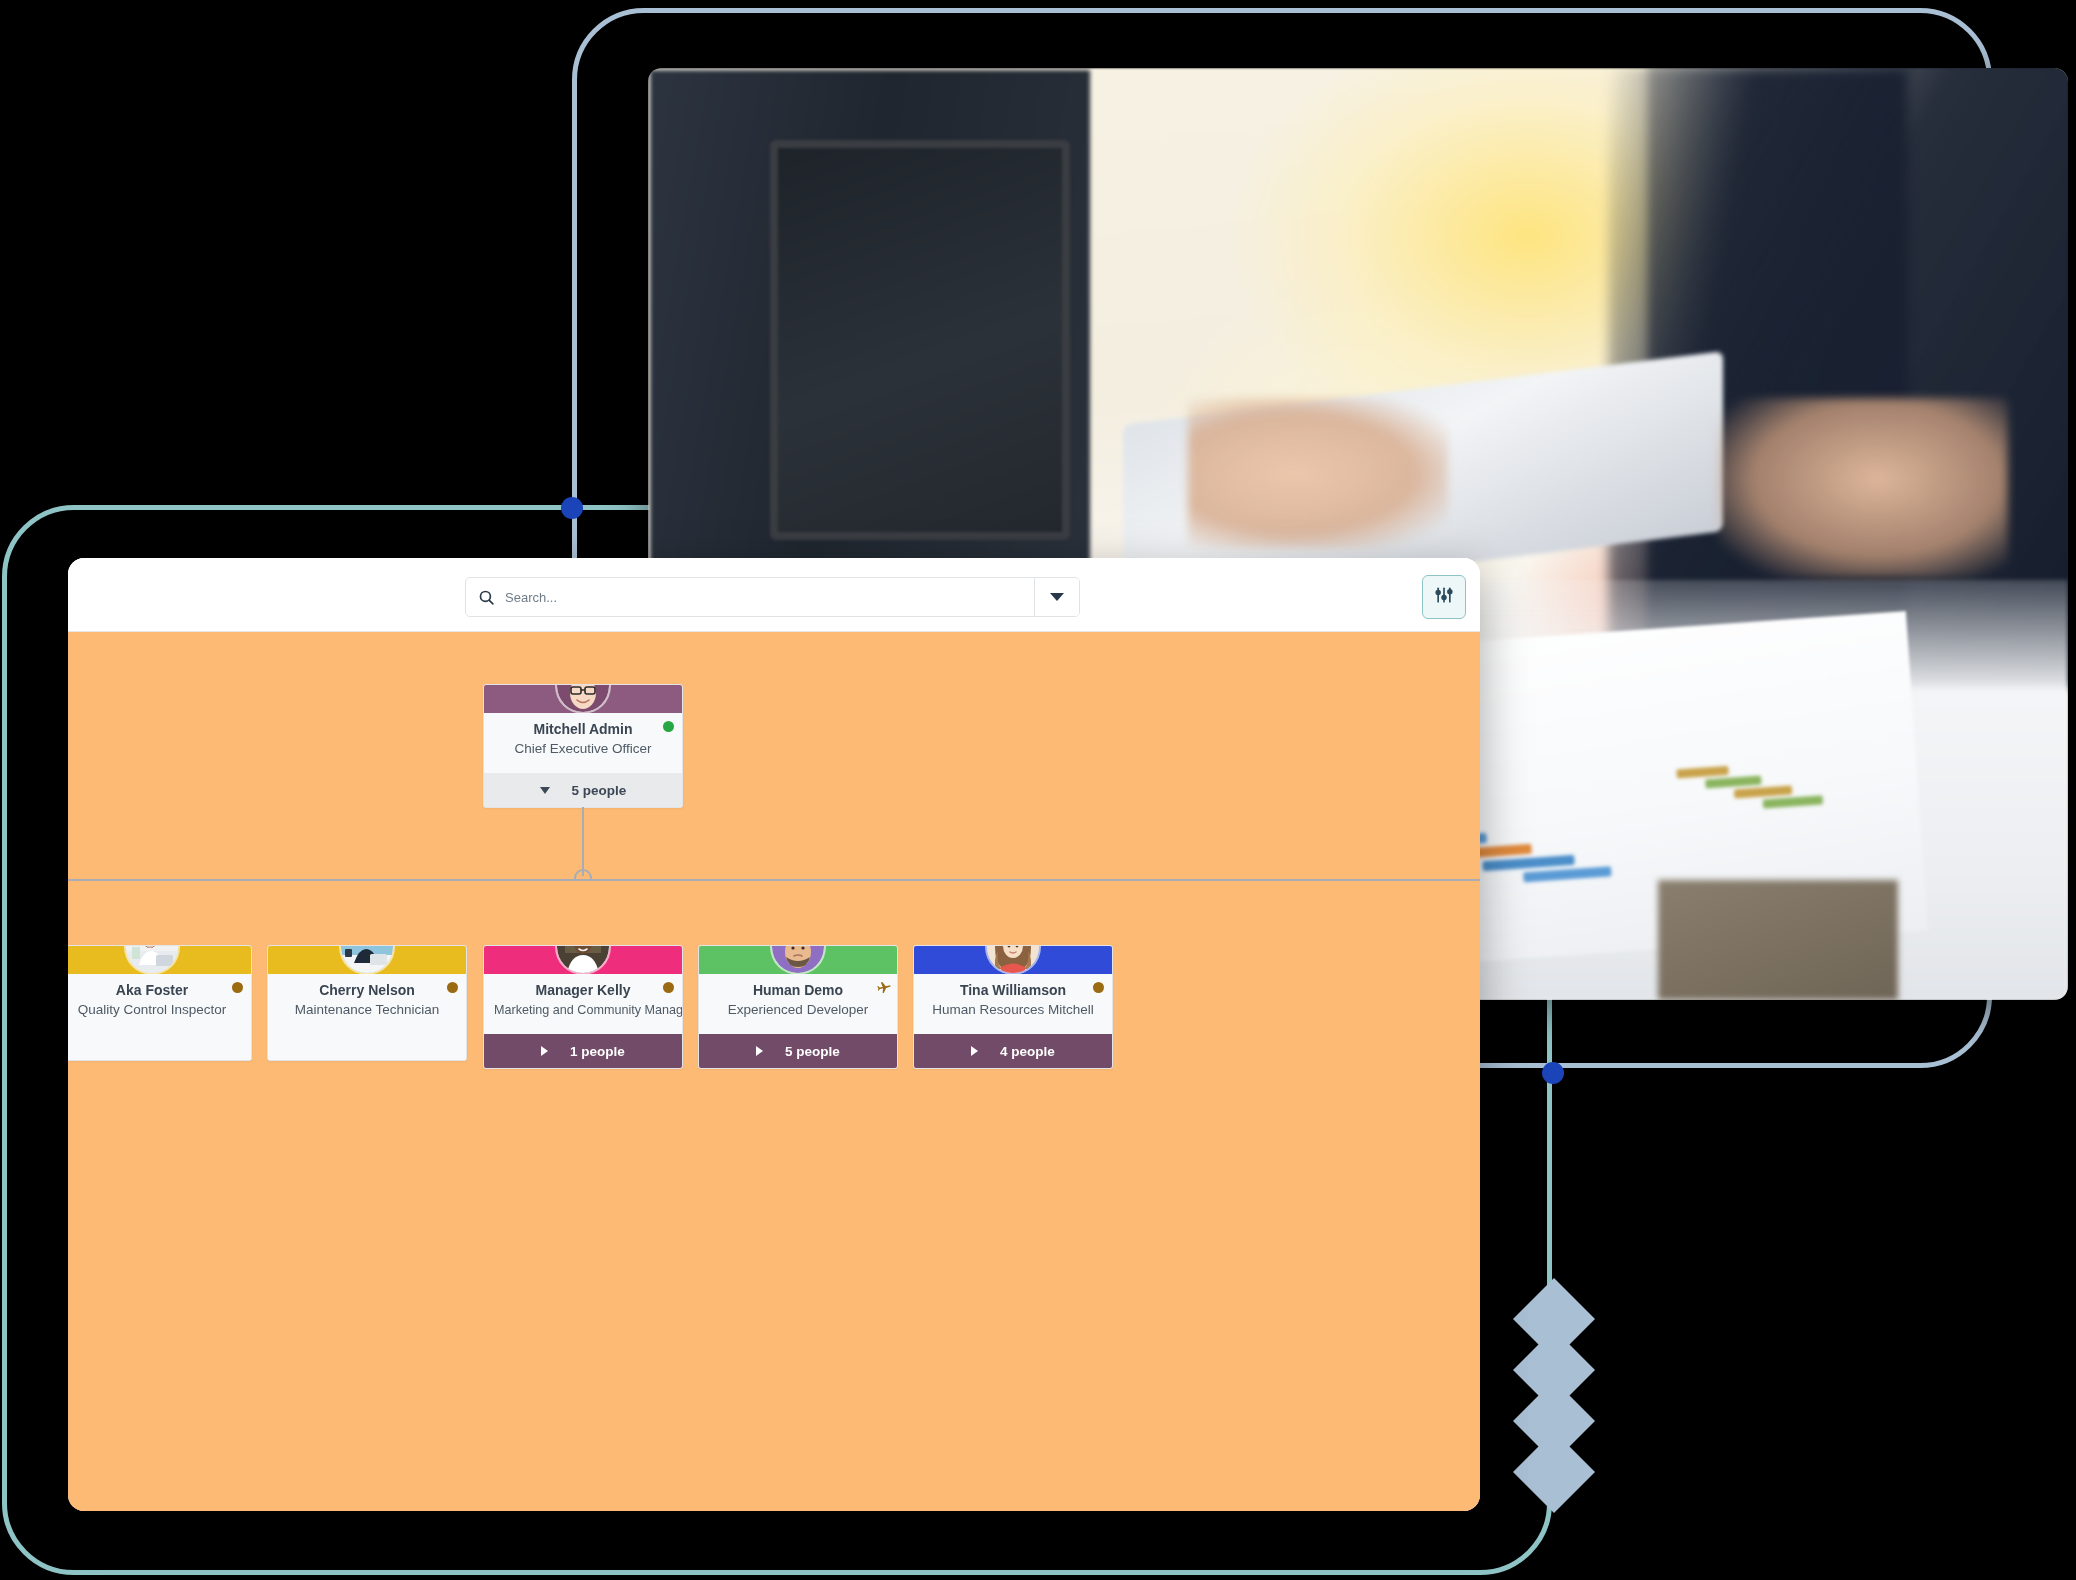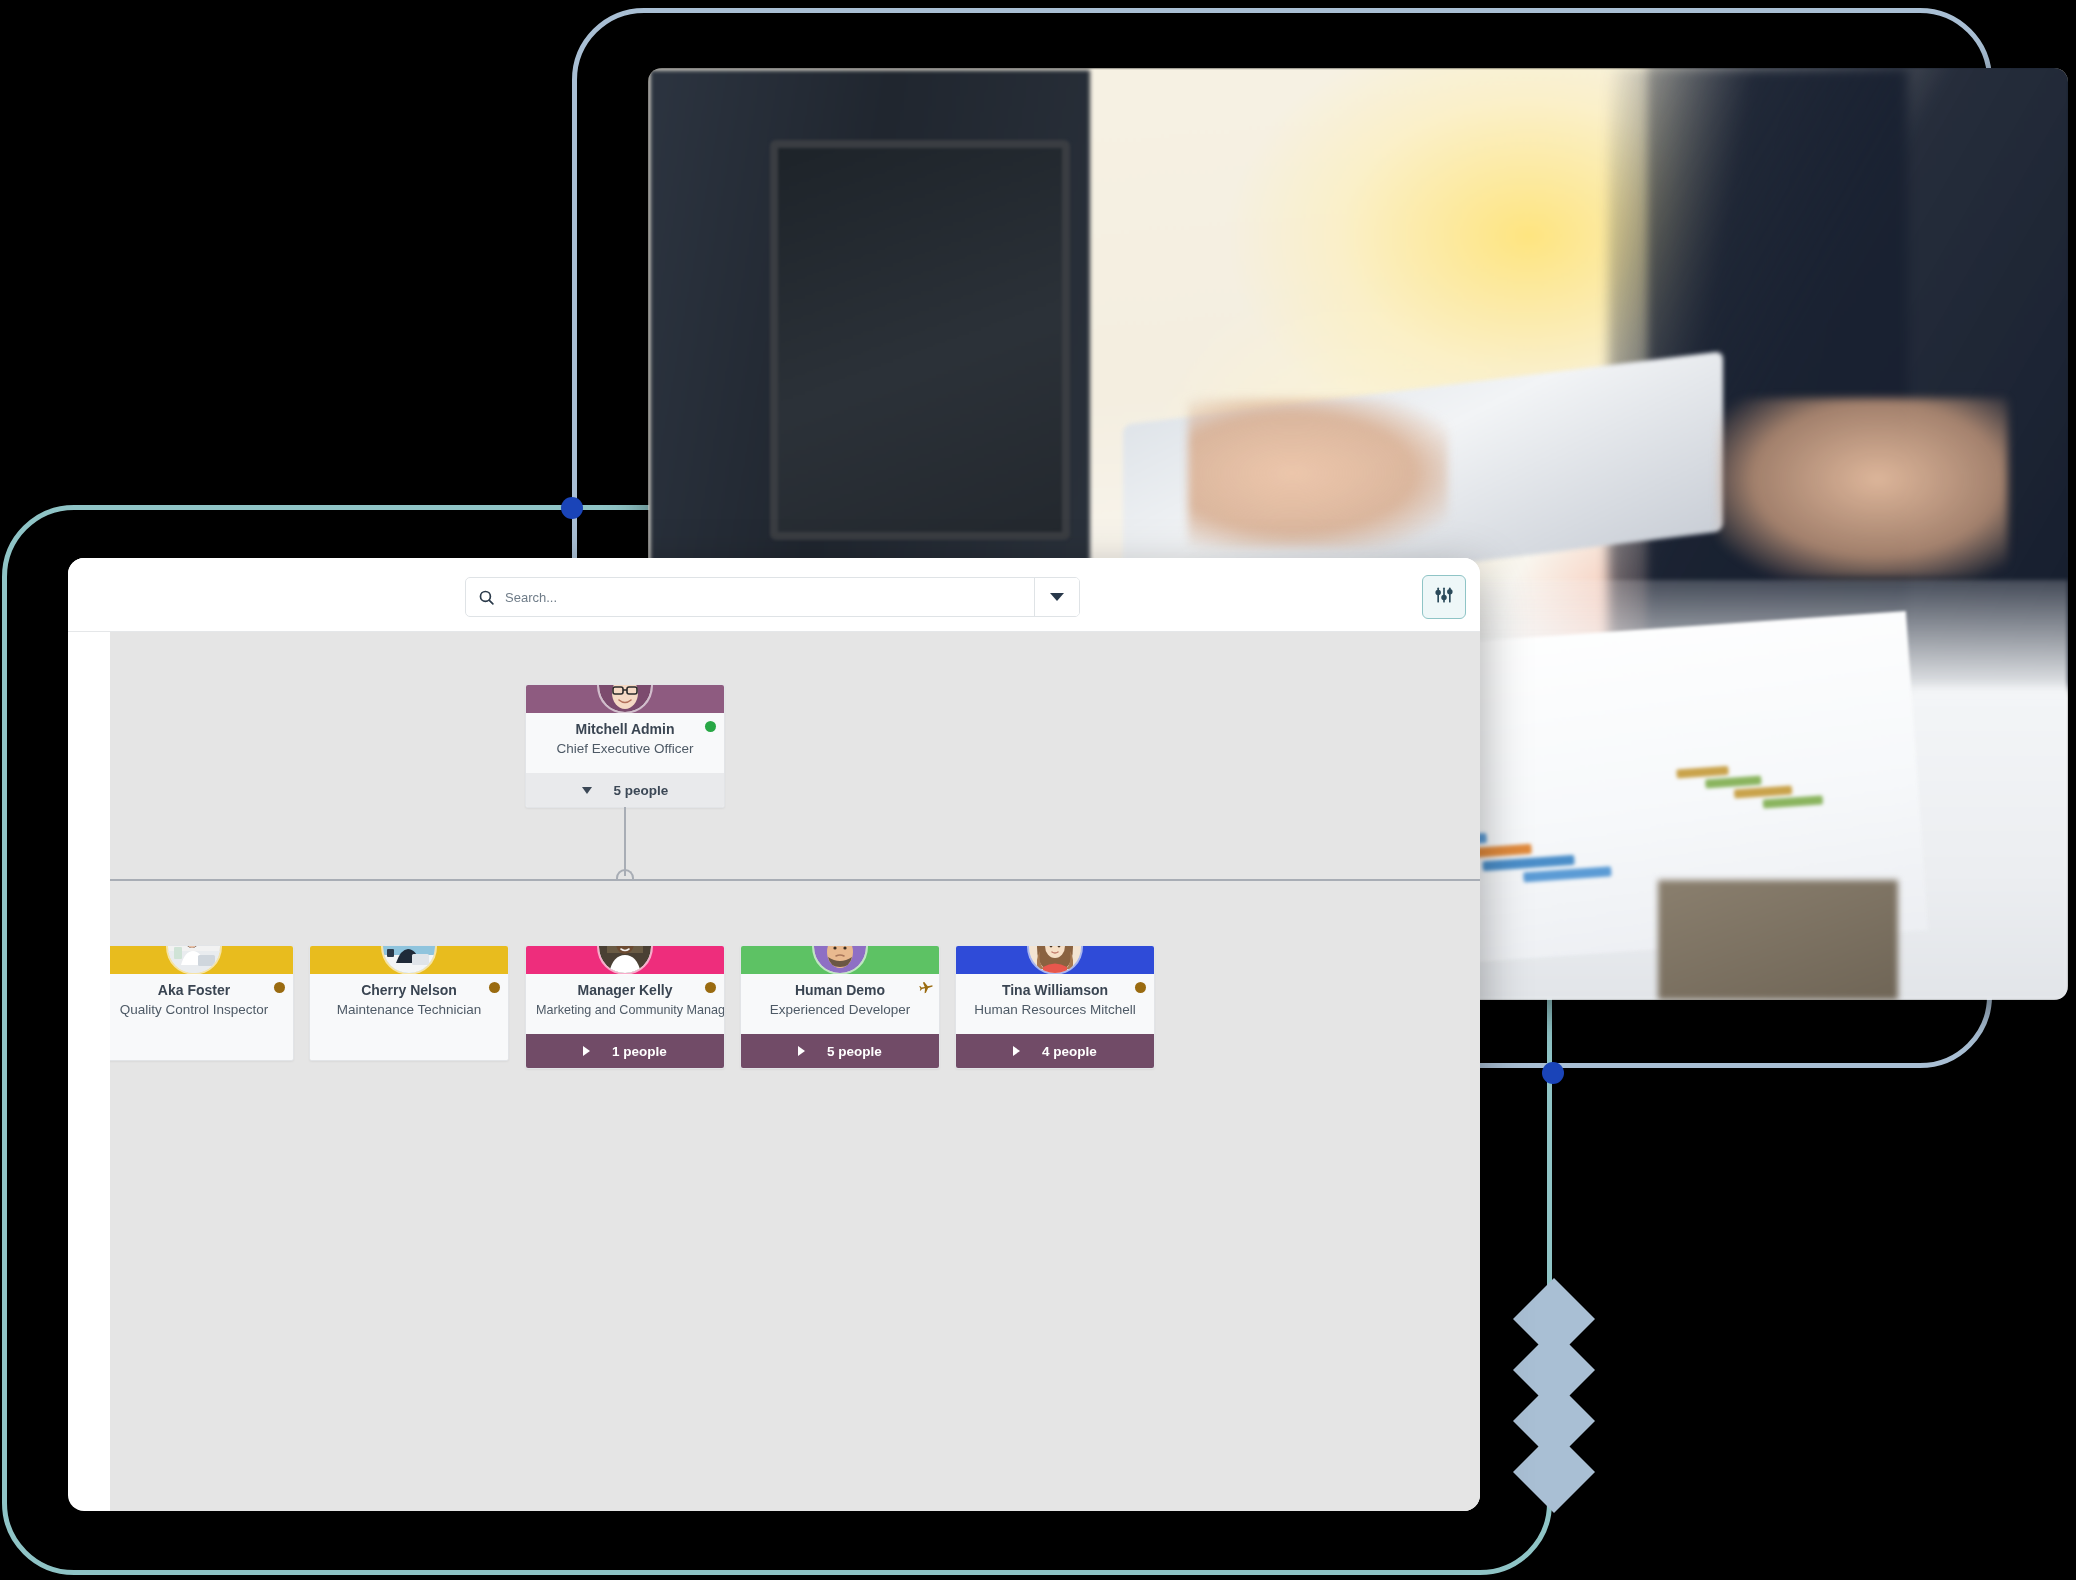--- a/index.html
+++ b/index.html
@@ -207,23 +207,22 @@
     border-radius: 6px;
     background: #eef7f8;
     display: flex; align-items: center; justify-content: center;
     cursor: pointer;
   }
   .tool-right-btn svg { width: 20px; height: 20px; }
 
   .canvas {
     position: relative;
     height: calc(100% - 74px);
-    background: #e5e5e5;
-    overflow: hidden;
-    margin-left: 42px;
+    background: #fdba74;
+    overflow: hidden;
   }
 
   
   .node {
     position: absolute;
     width: 200px;
     background: #f8f9fa;
     border: 1px solid #e2e4e7;
     border-radius: 3px;
     overflow: hidden;

